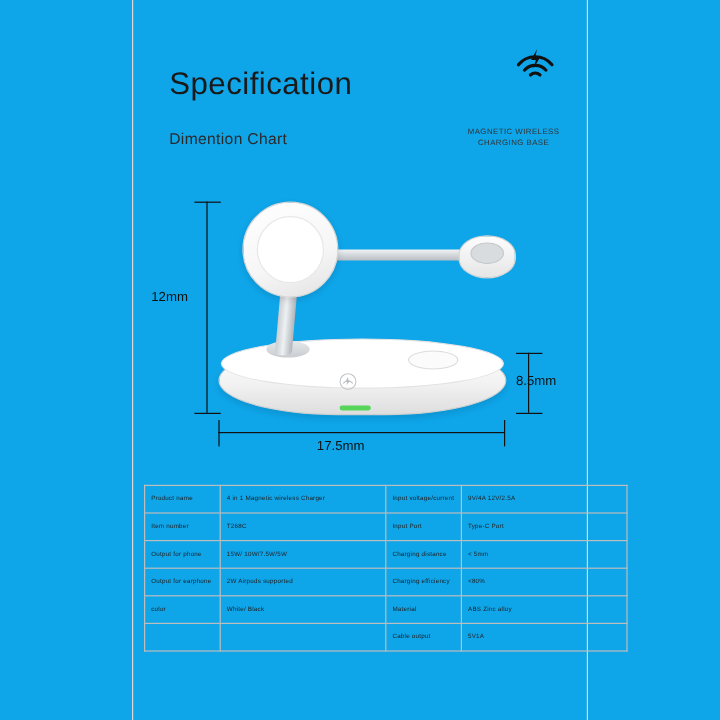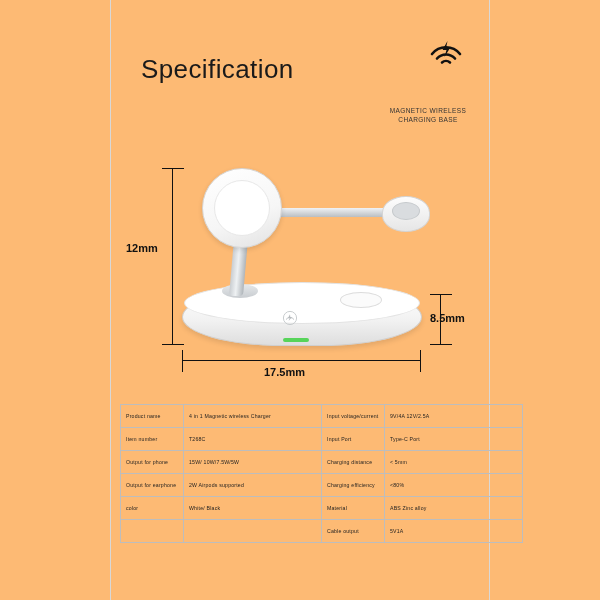--- a/index.html
+++ b/index.html
@@ -10,21 +10,21 @@
   body {
     width: 600px;
     height: 600px;
     font-family: "Liberation Sans", sans-serif;
     overflow: hidden;
   }
   .page {
     position: relative;
     width: 600px;
     height: 600px;
-    background: #fdba74;
+    background: #0ea5e9;
     box-sizing: border-box;
   }
   
   .rule {
     position: absolute;
     top: 0;
     width: 1px;
     height: 600px;
     background: #d8d8d8;
   }
@@ -73,21 +73,20 @@
     position: absolute;
     left: 110px;
     top: 150px;
     width: 380px;
     height: 240px;
   }
   .dim-label {
     position: absolute;
     font-size: 11px;
     color: #111;
-    font-weight: bold;
   }
   .dim-line {
     position: absolute;
     background: #111;
   }
 
   
   .base {
     position: absolute;
     left: 72px;
@@ -235,20 +234,21 @@
   <div class="rule right"></div>
 
   <svg class="wifi-icon" viewBox="0 0 40 36">
     <path d="M6 22 A18 18 0 0 1 34 22" fill="none" stroke="#111" stroke-width="2.6" stroke-linecap="round"></path>
     <path d="M11 26.5 A12 12 0 0 1 29 26.5" fill="none" stroke="#111" stroke-width="2.6" stroke-linecap="round"></path>
     <path d="M16 30.5 A6 6 0 0 1 24 30.5" fill="none" stroke="#111" stroke-width="2.6" stroke-linecap="round"></path>
     <path d="M21.5 9 L16.5 18 L20.5 18 L18.5 25 L24 16 L20 16 Z" fill="#111"></path>
   </svg>
 
   <div class="title">Specification</div>
+  <div class="subtitle">Dimention Chart</div>
   <div class="brandline">
     <div>MAGNETIC WIRELESS</div>
     <div>CHARGING BASE</div>
   </div>
 
   <div class="diagram">
 
     <div class="base"></div>
     <div class="base-top"></div>
     <div class="pad-small"></div>

